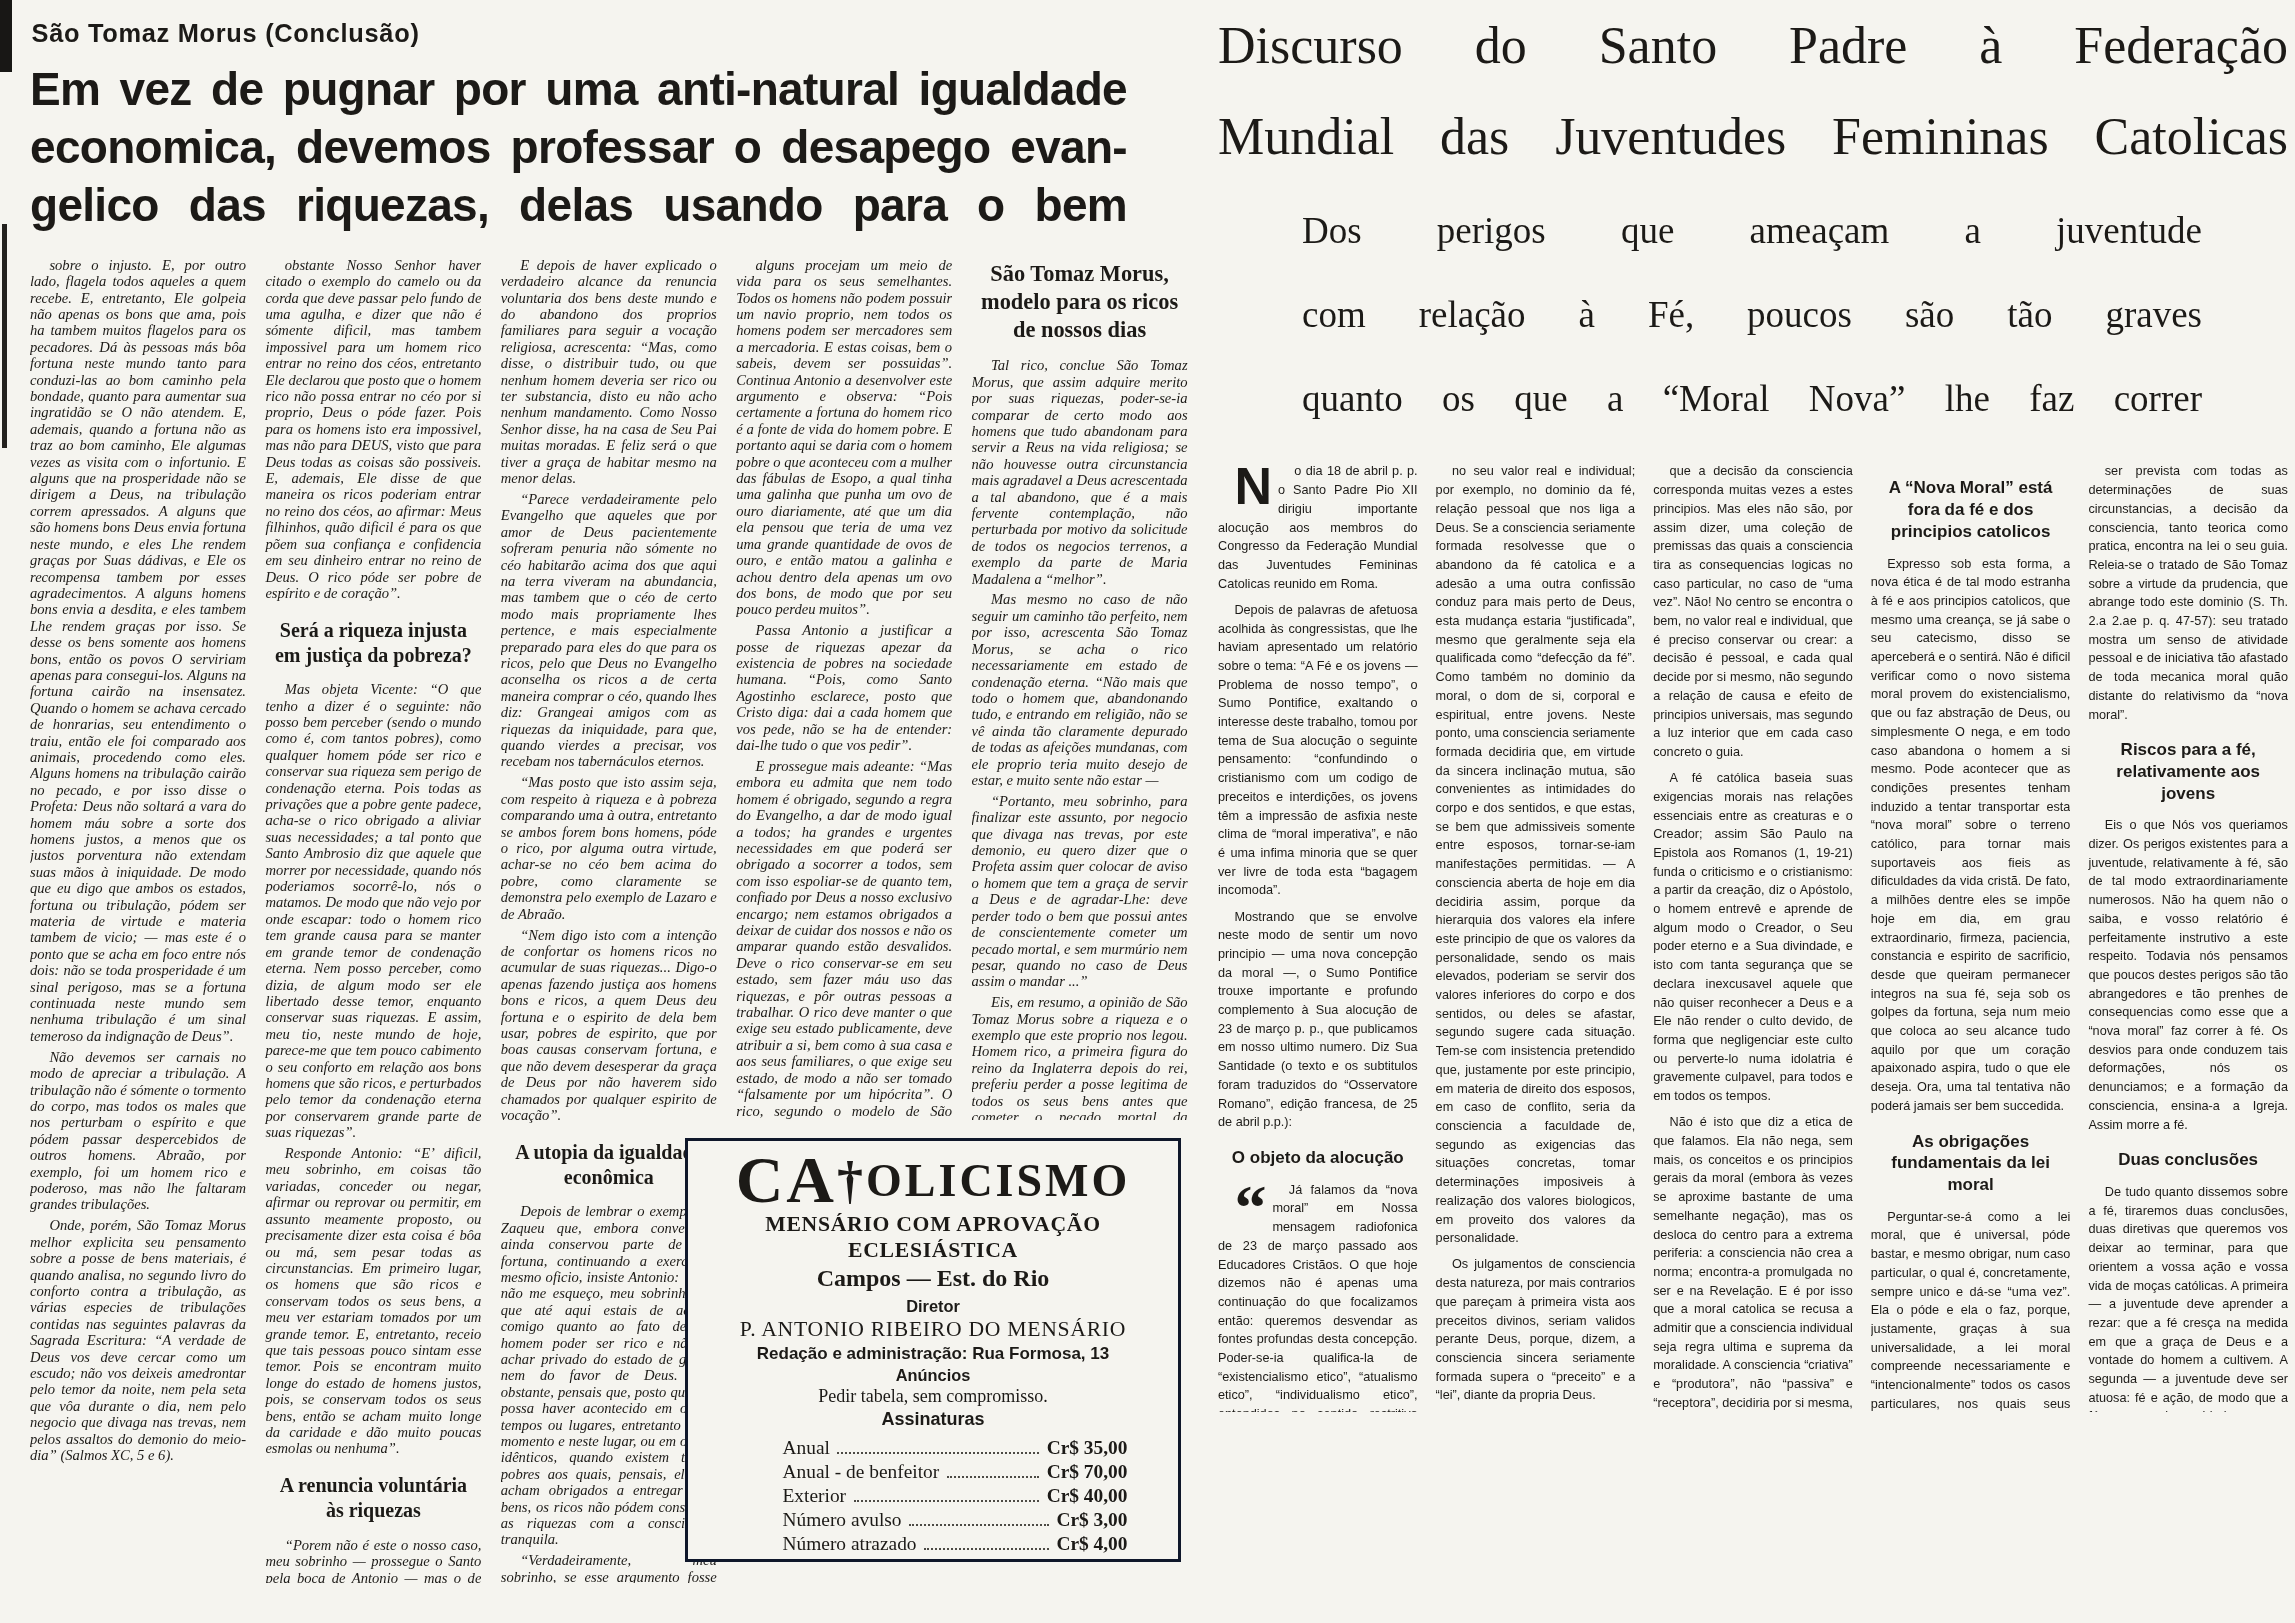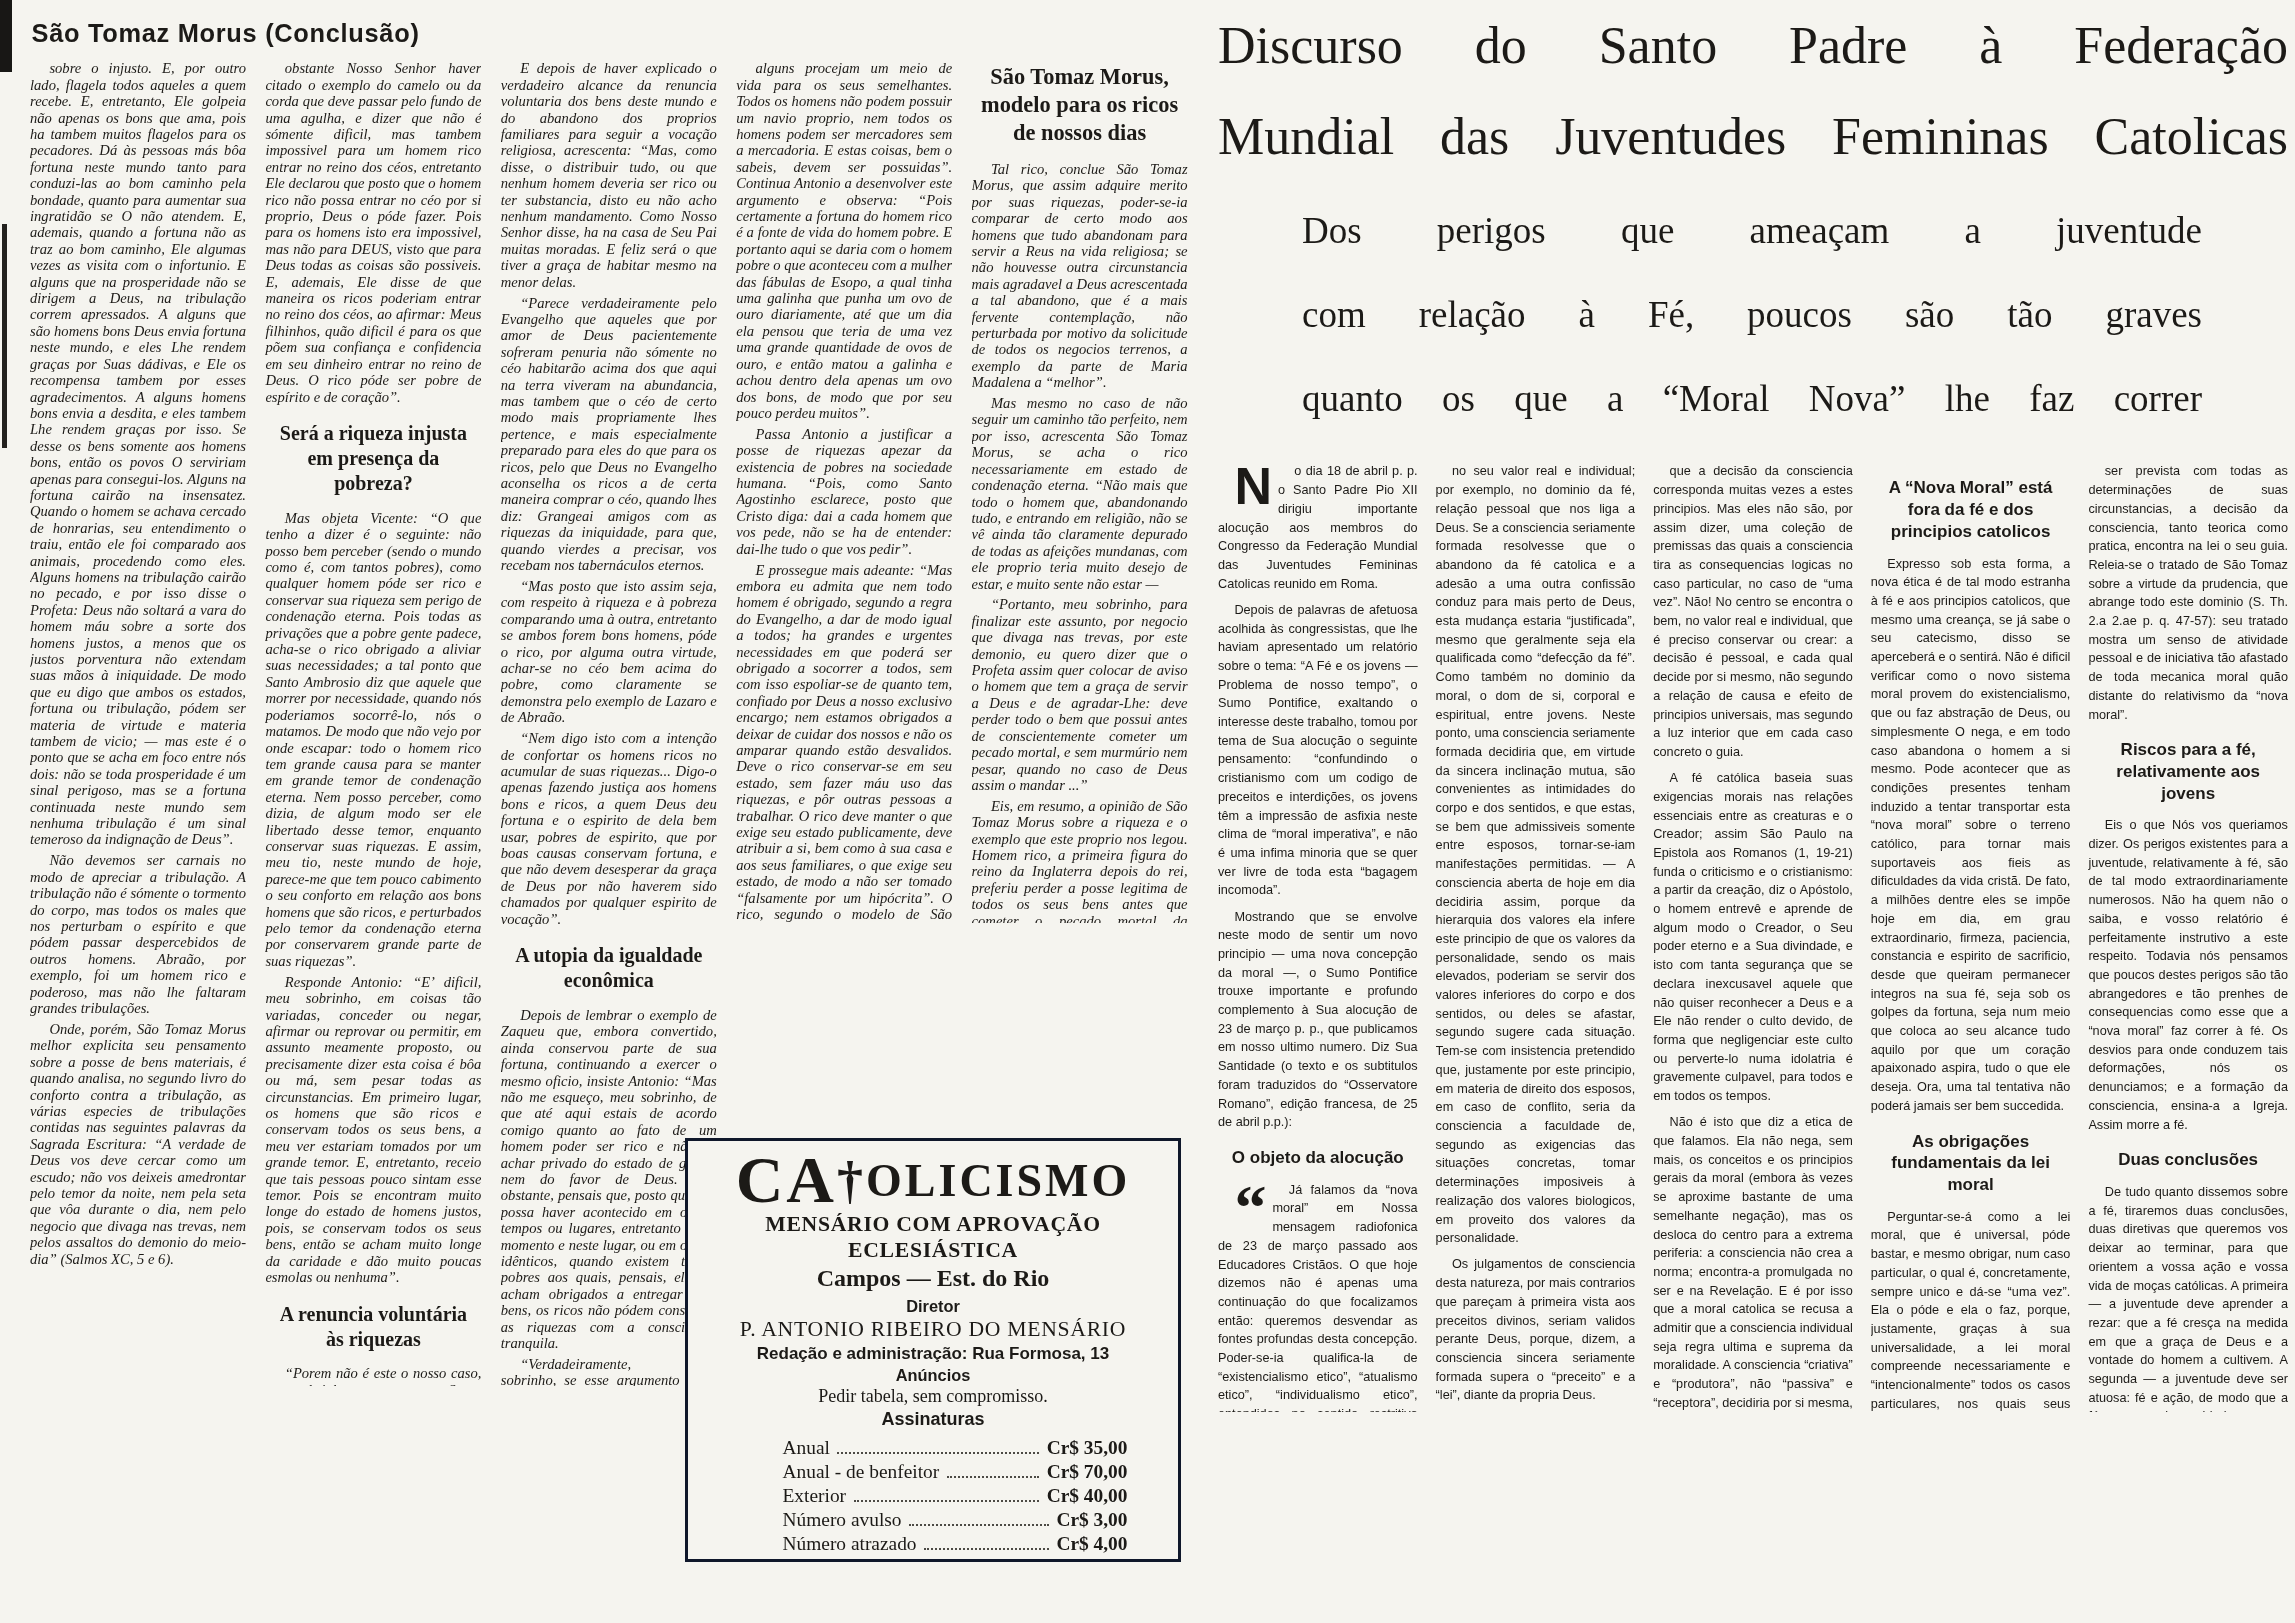--- a/index.html
+++ b/index.html
@@ -76,29 +76,34 @@
 </style>
 </head>
 <body>
 
 <div class="page">
   <div class="scan-edge"></div>
   <div class="scan-edge2"></div>
 
   <div class="left-article">
     <div class="kicker">São Tomaz Morus (Conclusão)</div>
+    <div class="l-headline">
+        <div class="hline">Em vez de pugnar por uma anti-natural igualdade</div>
+        <div class="hline">economica, devemos professar o desapego evan-</div>
+        <div class="hline">gelico das riquezas, delas usando para o bem</div>
+      </div>
     <div class="l-cols">
         <div class="col">
           <p class="para it">sobre o injusto. E, por outro lado, flagela todos aqueles a quem recebe. E, entretanto, Ele golpeia não apenas os bons que ama, pois ha tambem muitos flagelos para os pecadores. Dá às pessoas más bôa fortuna neste mundo tanto para conduzi-las ao bom caminho pela bondade, quanto para aumentar sua ingratidão se O não atendem. E, ademais, quando a fortuna não as traz ao bom caminho, Ele algumas vezes as visita com o infortunio. E alguns que na prosperidade não se dirigem a Deus, na tribulação correm apressados. A alguns que são homens bons Deus envia fortuna neste mundo, e eles Lhe rendem graças por Suas dádivas, e Ele os recompensa tambem por esses agradecimentos. A alguns homens bons envia a desdita, e eles tambem Lhe rendem graças por isso. Se desse os bens somente aos homens bons, então os povos O serviriam apenas para consegui-los. Alguns na fortuna cairão na insensatez. Quando o homem se achava cercado de honrarias, seu entendimento o traiu, então ele foi comparado aos animais, procedendo como eles. Alguns homens na tribulação cairão no pecado, e por isso disse o Profeta: Deus não soltará a vara do homem máu sobre a sorte dos homens justos, a menos que os justos porventura não extendam suas mãos à iniquidade. De modo que eu digo que ambos os estados, fortuna ou tribulação, pódem ser materia de virtude e materia tambem de vicio; — mas este é o ponto que se acha em foco entre nós dois: não se toda prosperidade é um sinal perigoso, mas se a fortuna continuada neste mundo sem nenhuma tribulação é um sinal temeroso da indignação de Deus”.</p>
           <p class="para it">Não devemos ser carnais no modo de apreciar a tribulação. A tribulação não é sómente o tormento do corpo, mas todos os males que nos perturbam o espírito e que pódem passar despercebidos de outros homens. Abraão, por exemplo, foi um homem rico e poderoso, mas não lhe faltaram grandes tribulações.</p>
           <p class="para it">Onde, porém, São Tomaz Morus melhor explicita seu pensamento sobre a posse de bens materiais, é quando analisa, no segundo livro do conforto contra a tribulação, as várias especies de tribulações contidas nas seguintes palavras da Sagrada Escritura: “A verdade de Deus vos deve cercar como um escudo; não vos deixeis amedrontar pelo temor da noite, nem pela seta que vôa durante o dia, nem pelo negocio que divaga nas trevas, nem pelos assaltos do demonio do meio-dia” (Salmos XC, 5 e 6).</p>
         </div>
         <div class="col">
           <p class="para it">obstante Nosso Senhor haver citado o exemplo do camelo ou da corda que deve passar pelo fundo de uma agulha, e dizer que não é sómente dificil, mas tambem impossivel para um homem rico entrar no reino dos céos, entretanto Ele declarou que posto que o homem rico não possa entrar no céo por si proprio, Deus o póde fazer. Pois para os homens isto era impossivel, mas não para DEUS, visto que para Deus todas as coisas são possiveis. E, ademais, Ele disse de que maneira os ricos poderiam entrar no reino dos céos, ao afirmar: Meus filhinhos, quão dificil é para os que põem sua confiança e confidencia em seu dinheiro entrar no reino de Deus. O rico póde ser pobre de espírito e de coração”.</p>
-          <div class="subhead">Será a riqueza injusta em presença da pobreza?</div>
+          <div class="subhead">Será a riqueza injusta em justiça da pobreza?</div>
           <p class="para it">Mas objeta Vicente: “O que tenho a dizer é o seguinte: não posso bem perceber (sendo o mundo como é, com tantos pobres), como qualquer homem póde ser rico e conservar sua riqueza sem perigo de condenação eterna. Pois todas as privações que a pobre gente padece, acha-se o rico obrigado a aliviar suas necessidades; a tal ponto que Santo Ambrosio diz que aquele que morrer por necessidade, quando nós poderiamos socorrê-lo, nós o matamos. De modo que não vejo por onde escapar: todo o homem rico tem grande causa para se manter em grande temor de condenação eterna. Nem posso perceber, como dizia, de algum modo ser ele libertado desse temor, enquanto conservar suas riquezas. E assim, meu tio, neste mundo de hoje, parece-me que tem pouco cabimento o seu conforto em relação aos bons homens que são ricos, e perturbados pelo temor da condenação eterna por conservarem grande parte de suas riquezas”.</p>
           <p class="para it">Responde Antonio: “E’ dificil, meu sobrinho, em coisas tão variadas, conceder ou negar, afirmar ou reprovar ou permitir, em assunto meamente proposto, ou precisamente dizer esta coisa é bôa ou má, sem pesar todas as circunstancias. Em primeiro lugar, os homens que são ricos e conservam todos os seus bens, a meu ver estariam tomados por um grande temor. E, entretanto, receio que tais pessoas pouco sintam esse temor. Pois se encontram muito longe do estado de homens justos, pois, se conservam todos os seus bens, então se acham muito longe da caridade e dão muito poucas esmolas ou nenhuma”.</p>
           <div class="subhead">A renuncia voluntária às riquezas</div>
           <p class="para it">“Porem não é este o nosso caso, meu sobrinho — prossegue o Santo pela boca de Antonio — mas o de saber se podemos admitir que os homens se mantenham em perigoso medo e temor por conservar qualquer grande parte de sua fortuna. Pois se o fato de conservar uma tal porção que ainda permita considera-lo rico, faz o homem ficar em estado de condenação eterna, então os curas de almas se achariam obrigados a assim dizer francamente, de acordo com o mandamento de Deus dado a todos eles na pessoa de Ezequiel: Se, quando Eu digo ao homem máu: morrereis, vós o não mostrardes a ele, nem lhe falardes de modo que possa retroceder</p>
         </div>
         <div class="col">
           <p class="para it">E depois de haver explicado o verdadeiro alcance da renuncia voluntaria dos bens deste mundo e do abandono dos proprios familiares para seguir a vocação religiosa, acrescenta: “Mas, como disse, o distribuir tudo, ou que nenhum homem deveria ser rico ou ter substancia, disto eu não acho nenhum mandamento. Como Nosso Senhor disse, ha na casa de Seu Pai muitas moradas. E feliz será o que tiver a graça de habitar mesmo na menor delas.</p>
           <p class="para it">“Parece verdadeiramente pelo Evangelho que aqueles que por amor de Deus pacientemente sofreram penuria não sómente no céo habitarão acima dos que aqui na terra viveram na abundancia, mas tambem que o céo de certo modo mais propriamente lhes pertence, e mais especialmente preparado para eles do que para os ricos, pelo que Deus no Evangelho aconselha os ricos a de certa maneira comprar o céo, quando lhes diz: Grangeai amigos com as riquezas da iniquidade, para que, quando vierdes a precisar, vos recebam nos tabernáculos eternos.</p>
           <p class="para it">“Mas posto que isto assim seja, com respeito à riqueza e à pobreza comparando uma à outra, entretanto se ambos forem bons homens, póde o rico, por alguma outra virtude, achar-se no céo bem acima do pobre, como claramente se demonstra pelo exemplo de Lazaro e de Abraão.</p>
           <p class="para it">“Nem digo isto com a intenção de confortar os homens ricos no acumular de suas riquezas... Digo-o apenas fazendo justiça aos homens bons e ricos, a quem Deus deu fortuna e o espirito de dela bem usar, pobres de espirito, que por boas causas conservam fortuna, e que não devem desesperar da graça de Deus por não haverem sido chamados por qualquer espirito de vocação”.</p>

